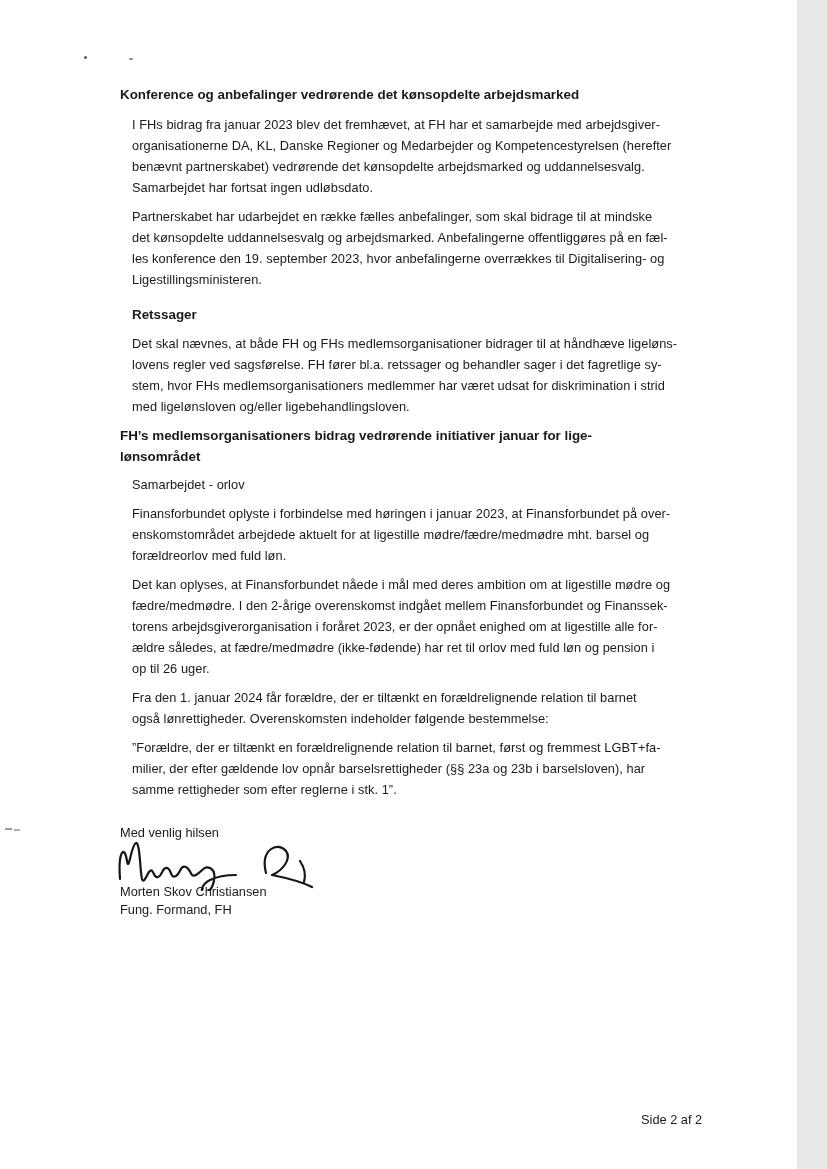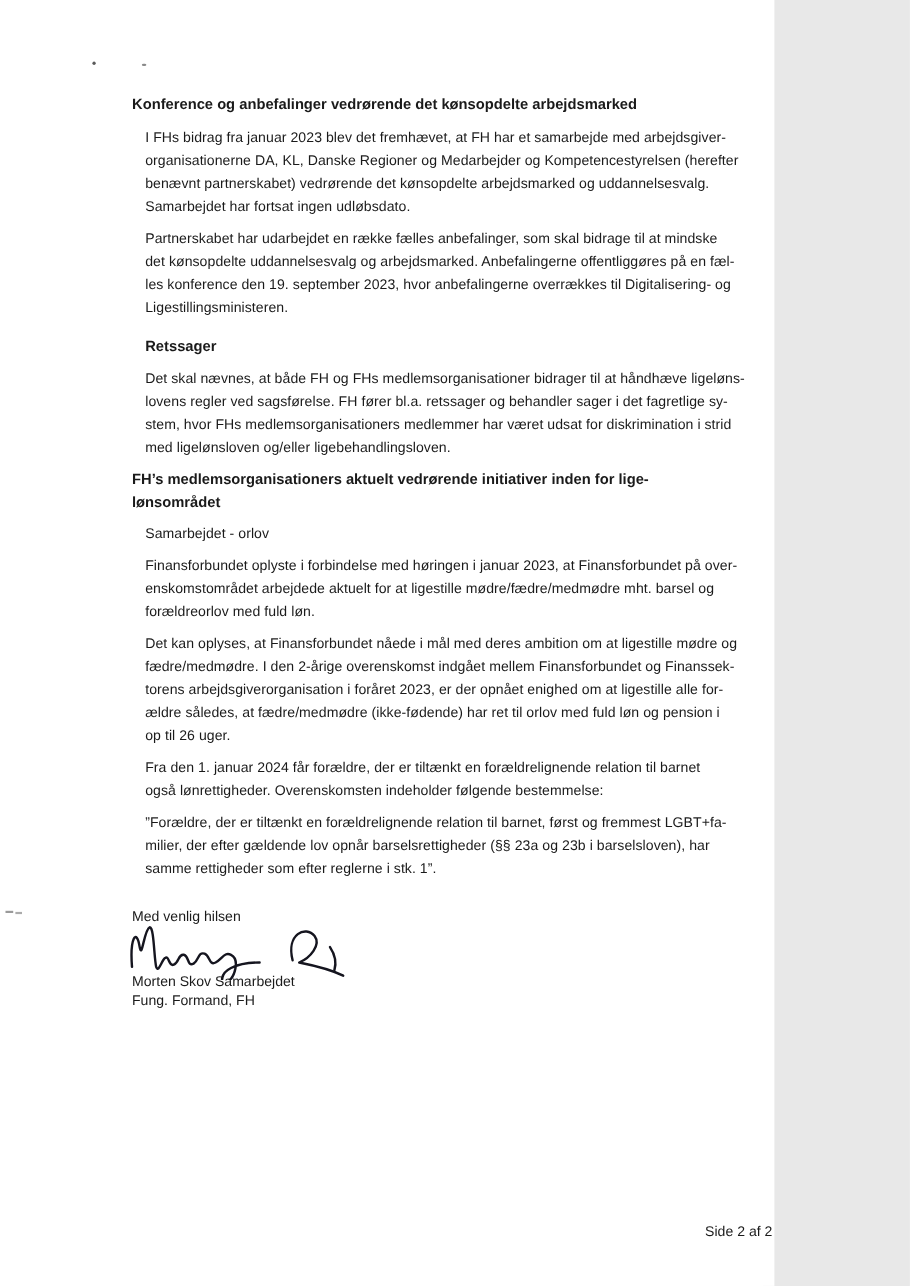--- a/index.html
+++ b/index.html
@@ -2,21 +2,21 @@
 <html lang="da"><head>
 <meta charset="utf-8">
 <style>
   html, body {
     margin: 0;
     padding: 0;
     background: #e8e8e8;
   }
   .page {
     position: relative;
-    width: 704px;
+    width: 797px;
     height: 1169px;
     background: #ffffff;
     overflow: hidden;
     font-family: "Liberation Sans", "DejaVu Sans", sans-serif;
     color: #1a1a1a;
   }
   .content {
     position: absolute;
     left: 120px;
     top: 84px;
@@ -134,21 +134,21 @@
 les konference den 19. september 2023, hvor anbefalingerne overrækkes til Digitalisering- og
 Ligestillingsministeren.</p>
 
     <h2 class="doc-h2">Retssager</h2>
 
     <p class="doc-p">Det skal nævnes, at både FH og FHs medlemsorganisationer bidrager til at håndhæve ligeløns-
 lovens regler ved sagsførelse. FH fører bl.a. retssager og behandler sager i det fagretlige sy-
 stem, hvor FHs medlemsorganisationers medlemmer har været udsat for diskrimination i strid
 med ligelønsloven og/eller ligebehandlingsloven.</p>
 
-    <h2 class="doc-h3">FH’s medlemsorganisationers aktuelt vedrørende initiativer inden for lige-
+    <h2 class="doc-h3">FH’s medlemsorganisationers bidrag vedrørende initiativer januar for lige-
 lønsområdet</h2>
 
 
     <p class="doc-p">Samarbejdet - orlov</p>
 
     <p class="doc-p">Finansforbundet oplyste i forbindelse med høringen i januar 2023, at Finansforbundet på over-
 enskomstområdet arbejdede aktuelt for at ligestille mødre/fædre/medmødre mht. barsel og
 forældreorlov med fuld løn.</p>
 
     <p class="doc-p">Det kan oplyses, at Finansforbundet nåede i mål med deres ambition om at ligestille mødre og
@@ -174,20 +174,20 @@
                    C58,34 56,44 62,41 C67,38 66,30 72,32 C77,34 76,43 82,40
                    C88,37 90,30 96,33 C104,37 100,54 92,58 C86,60 86,50 96,45
                    C104,41 114,40 122,40"></path>
           <path d="M152,38 C146,14 164,6 172,16 C178,24 168,36 158,40
                    C168,42 186,46 198,52"></path>
           <path d="M186,26 C190,32 192,40 190,47"></path>
         </g>
       </svg>
     </div>
 
-    <p class="sig-name">Morten Skov Samarbejdet</p>
+    <p class="sig-name">Morten Skov Christiansen</p>
     <p class="sig-title">Fung. Formand, FH</p>
 
   </div>
 
   <div class="page-number">Side 2 af 2</div>
 
 </div>
 
 </body></html>

